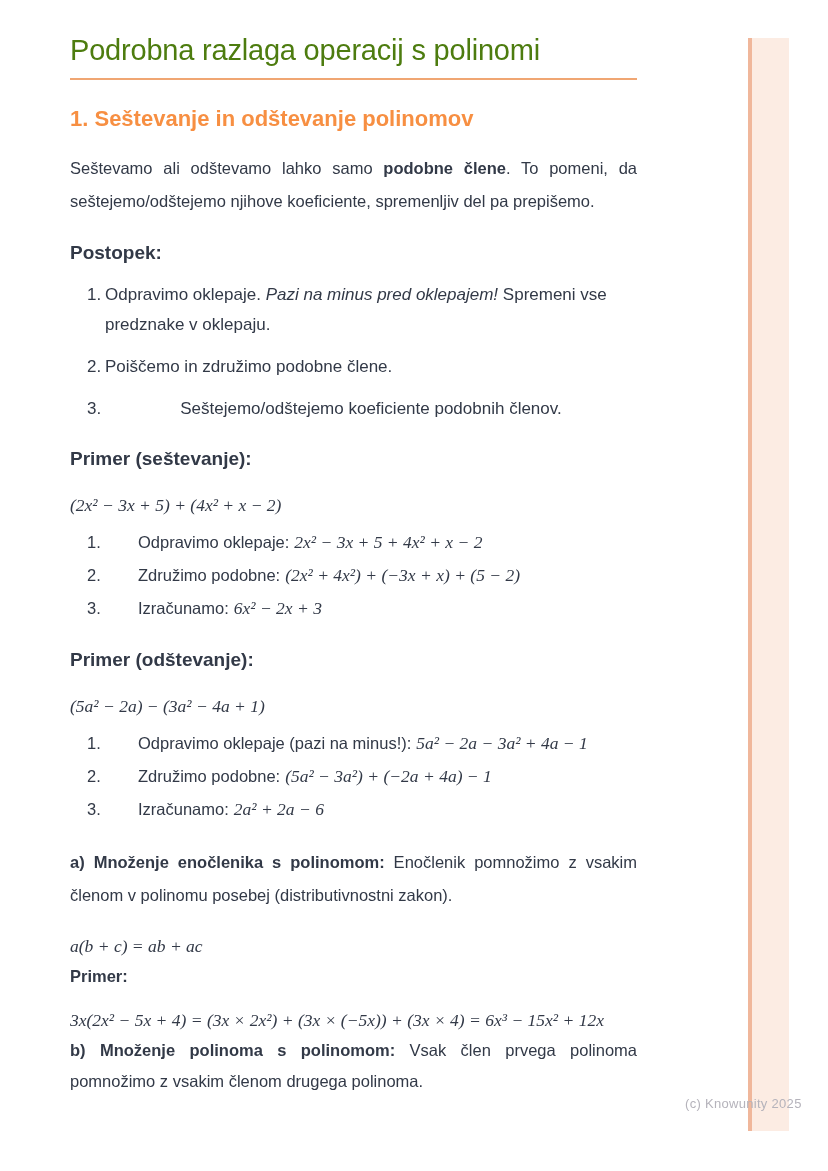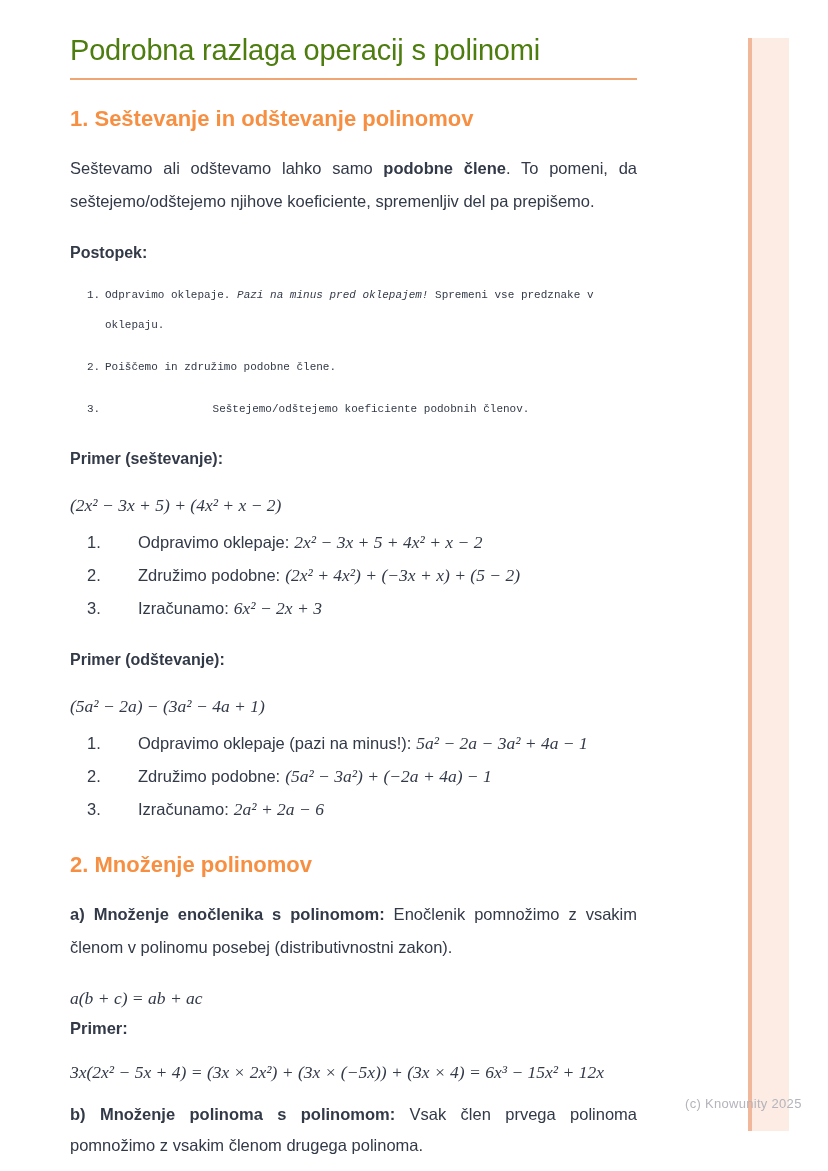--- a/index.html
+++ b/index.html
@@ -59,39 +59,38 @@
   .body-par {
     margin-top: 20px;
     font-size: 16.5px;
     line-height: 33px;
     text-align: justify;
   }
   .body-par b { font-weight: bold; }
 
   .bold-label {
     margin-top: 24px;
-    font-size: 16px;
+    font-size: 19px;
     line-height: 22px;
     font-weight: bold;
   }
 
   ol.steps {
     list-style: none;
     counter-reset: li;
     margin: 16px 0 0 0;
     padding: 0;
   }
   ol.steps > li {
     counter-increment: li;
     position: relative;
     padding-left: 35px;
-    font-size: 11px;
+    font-size: 17px;
     line-height: 30px;
     margin-bottom: 12px;
-    font-family: Liberation Mono, monospace;
   }
   ol.steps > li:last-child { margin-bottom: 0; text-align: center; }
   ol.steps > li::before {
     content: counter(li) ".";
     position: absolute;
     left: 17px;
   }
   ol.steps .em-note { font-style: italic; }
 
   .math {
@@ -132,21 +131,21 @@
     margin-top: 6px;
     font-size: 16.5px;
     line-height: 24px;
     font-weight: bold;
   }
   .math-long {
     margin-top: 18px;
     line-height: 28px;
   }
   .body-par-tight {
-    margin-top: 13px;
+    margin-top: 1px;
     font-size: 16.5px;
     line-height: 31px;
     text-align: justify;
   }
   .body-par-tight b { font-weight: bold; }
 
   .footer-credit {
     position: absolute;
     left: 685px;
     top: 1096px;
@@ -188,21 +187,20 @@
   </ol>
 
   <p class="bold-label">Primer (odštevanje):</p>
   <p class="expr-line math">(5a² − 2a) − (3a² − 4a + 1)</p>
   <ol class="math-steps">
     <li><span class="step-label">Odpravimo oklepaje (pazi na minus!):</span><span class="math">5a² − 2a − 3a² + 4a − 1</span></li>
     <li><span class="step-label">Združimo podobne:</span><span class="math">(5a² − 3a²) + (−2a + 4a) − 1</span></li>
     <li><span class="step-label">Izračunamo:</span><span class="math">2a² + 2a − 6</span></li>
   </ol>
 
-  <h2 class="section-heading">2. Množenje polinomov</h2>
 
   <p class="body-par"><b>a) Množenje enočlenika s polinomom:</b><span> Enočlenik pomnožimo z vsakim členom v polinomu posebej (distributivnostni zakon).</span></p>
 
   <p class="formula-line math">a(b + c) = ab + ac</p>
   <p class="primer-tight">Primer:</p>
   <p class="math-long math">3x(2x² − 5x + 4) = (3x × 2x²) + (3x × (−5x)) + (3x × 4) = 6x³ − 15x² + 12x</p>
 
   <p class="body-par-tight"><b>b) Množenje polinoma s polinomom:</b><span> Vsak člen prvega polinoma pomnožimo z vsakim členom drugega polinoma.</span></p>
 
 </div>

